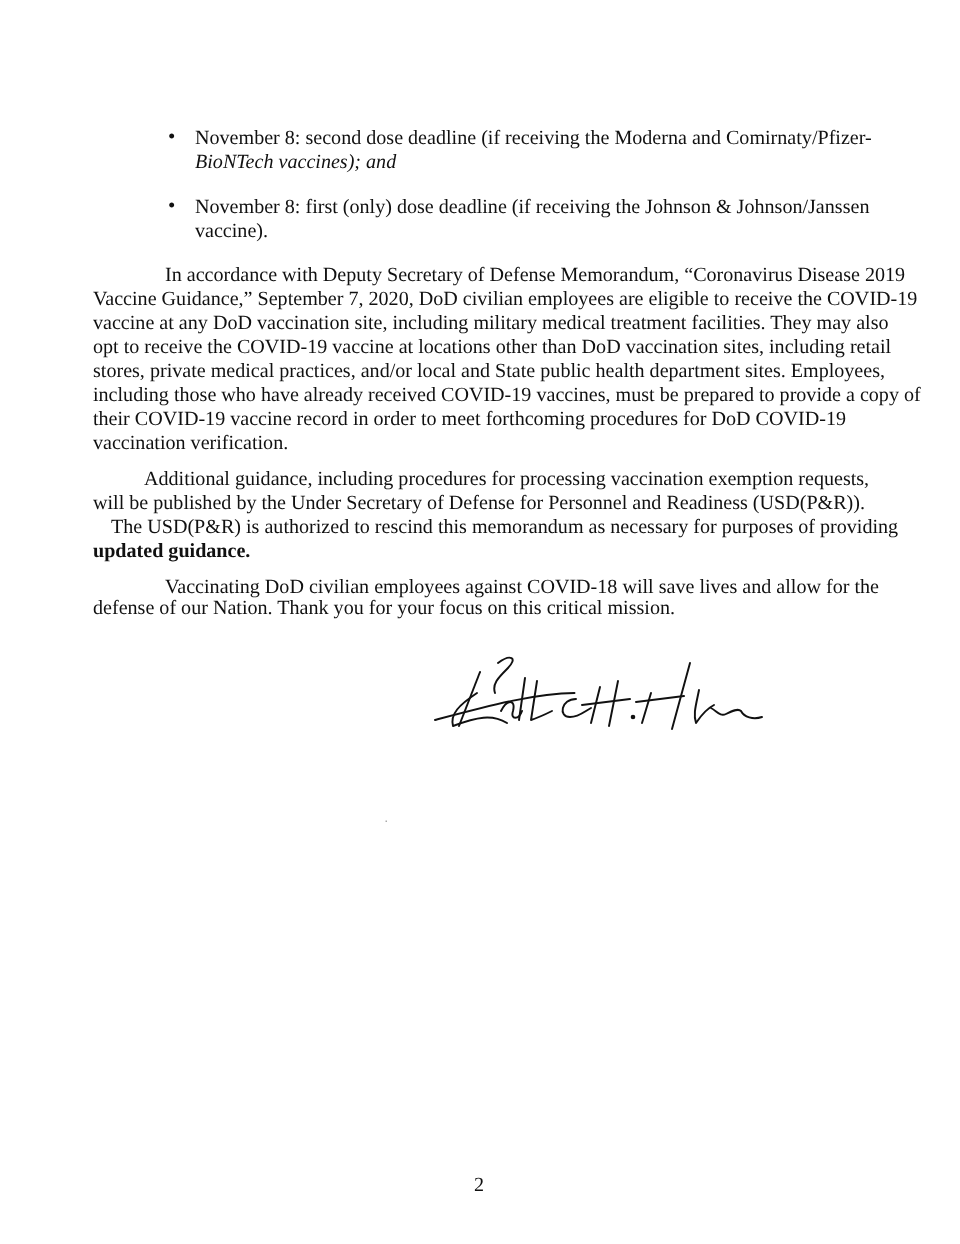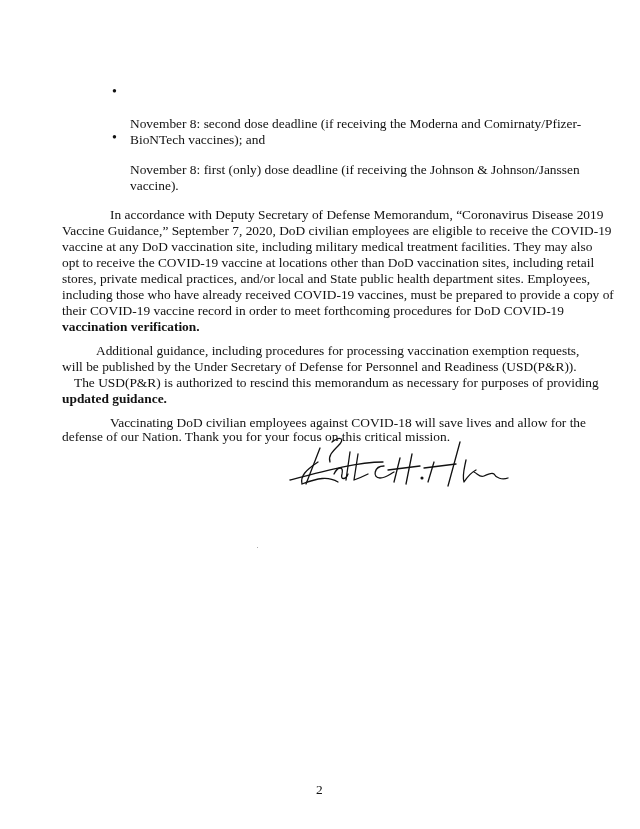--- a/index.html
+++ b/index.html
@@ -1,47 +1,47 @@
 <!DOCTYPE html>
 <html><head>
 <meta charset="utf-8">
 <style>
   html, body { margin: 0; padding: 0; background: #ffffff; }
   body {
     width: 640px; height: 829px; position: relative; overflow: hidden;
     font-family: "Liberation Serif", serif; color: #111;
     font-size: 13.4px;
   }
-  .line { position: absolute; white-space: nowrap; line-height: 15px; margin-top: 32px; }
+  .line { position: absolute; white-space: nowrap; line-height: 15px; }
   .bullet { position: absolute; font-size: 14px; line-height: 15px; }
   .sig { position: absolute; left: 288px; top: 432px; width: 260px; height: 66px; }
   .speck { position: absolute; left: 257px; top: 547px; width: 1px; height: 1px; background: #aaa; }
   .pagenum { position: absolute; left: 316px; top: 782px; font-size: 13.4px; line-height: 15px; }
 </style>
 </head>
 <body>
 
 <div>
 
   <span class="bullet" style="left:112px; top:84px;">•</span>
   <div class="line" style="left:130px; top:84px;">November 8:  second dose deadline (if receiving the Moderna and Comirnaty/Pfizer-</div>
-  <div class="line" style="left:130px; top:100px;">BioNTech vaccines); and</div>
+  <div class="line" style="left:130px; top:100px;font-style:italic;">BioNTech vaccines); and</div>
 
   <span class="bullet" style="left:112px; top:130px;">•</span>
   <div class="line" style="left:130px; top:130px;">November 8:  first (only) dose deadline (if receiving the Johnson &amp; Johnson/Janssen</div>
   <div class="line" style="left:130px; top:146px;">vaccine).</div>
 
   <div class="line" style="left:110px; top:175px;">In accordance with Deputy Secretary of Defense Memorandum, “Coronavirus Disease 2019</div>
   <div class="line" style="left:62px; top:191px;">Vaccine Guidance,” September 7, 2020, DoD civilian employees are eligible to receive the COVID-19</div>
   <div class="line" style="left:62px; top:207px;">vaccine at any DoD vaccination site, including military medical treatment facilities.  They may also</div>
   <div class="line" style="left:62px; top:223px;">opt to receive the COVID-19 vaccine at locations other than DoD vaccination sites, including retail</div>
   <div class="line" style="left:62px; top:239px;">stores, private medical practices, and/or local and State public health department sites.  Employees,</div>
   <div class="line" style="left:62px; top:255px;">including those who have already received COVID-19 vaccines, must be prepared to provide a copy of</div>
   <div class="line" style="left:62px; top:271px;">their COVID-19 vaccine record in order to meet forthcoming procedures for DoD COVID-19</div>
-  <div class="line" style="left:62px; top:287px;font-weight:bold;">vaccination verification.</div>
+  <div class="line" style="left:62px; top:287px;">vaccination verification.</div>
 
   <div class="line" style="left:96px; top:311px;">Additional guidance, including procedures for processing vaccination exemption requests,</div>
   <div class="line" style="left:62px; top:327px;">will be published by the Under Secretary of Defense for Personnel and Readiness (USD(P&amp;R)).</div>
   <div class="line" style="left:74px; top:343px;">The USD(P&amp;R) is authorized to rescind this memorandum as necessary for purposes of providing</div>
   <div class="line" style="left:62px; top:359px;font-weight:bold;">updated guidance.</div>
 
   <div class="line" style="left:110px; top:383px;">Vaccinating DoD civilian employees against COVID-18 will save lives and allow for the</div>
   <div class="line" style="left:62px; top:397px;">defense of our Nation.  Thank you for your focus on this critical mission.</div>
 
   <svg class="sig" viewBox="0 0 260 66">

